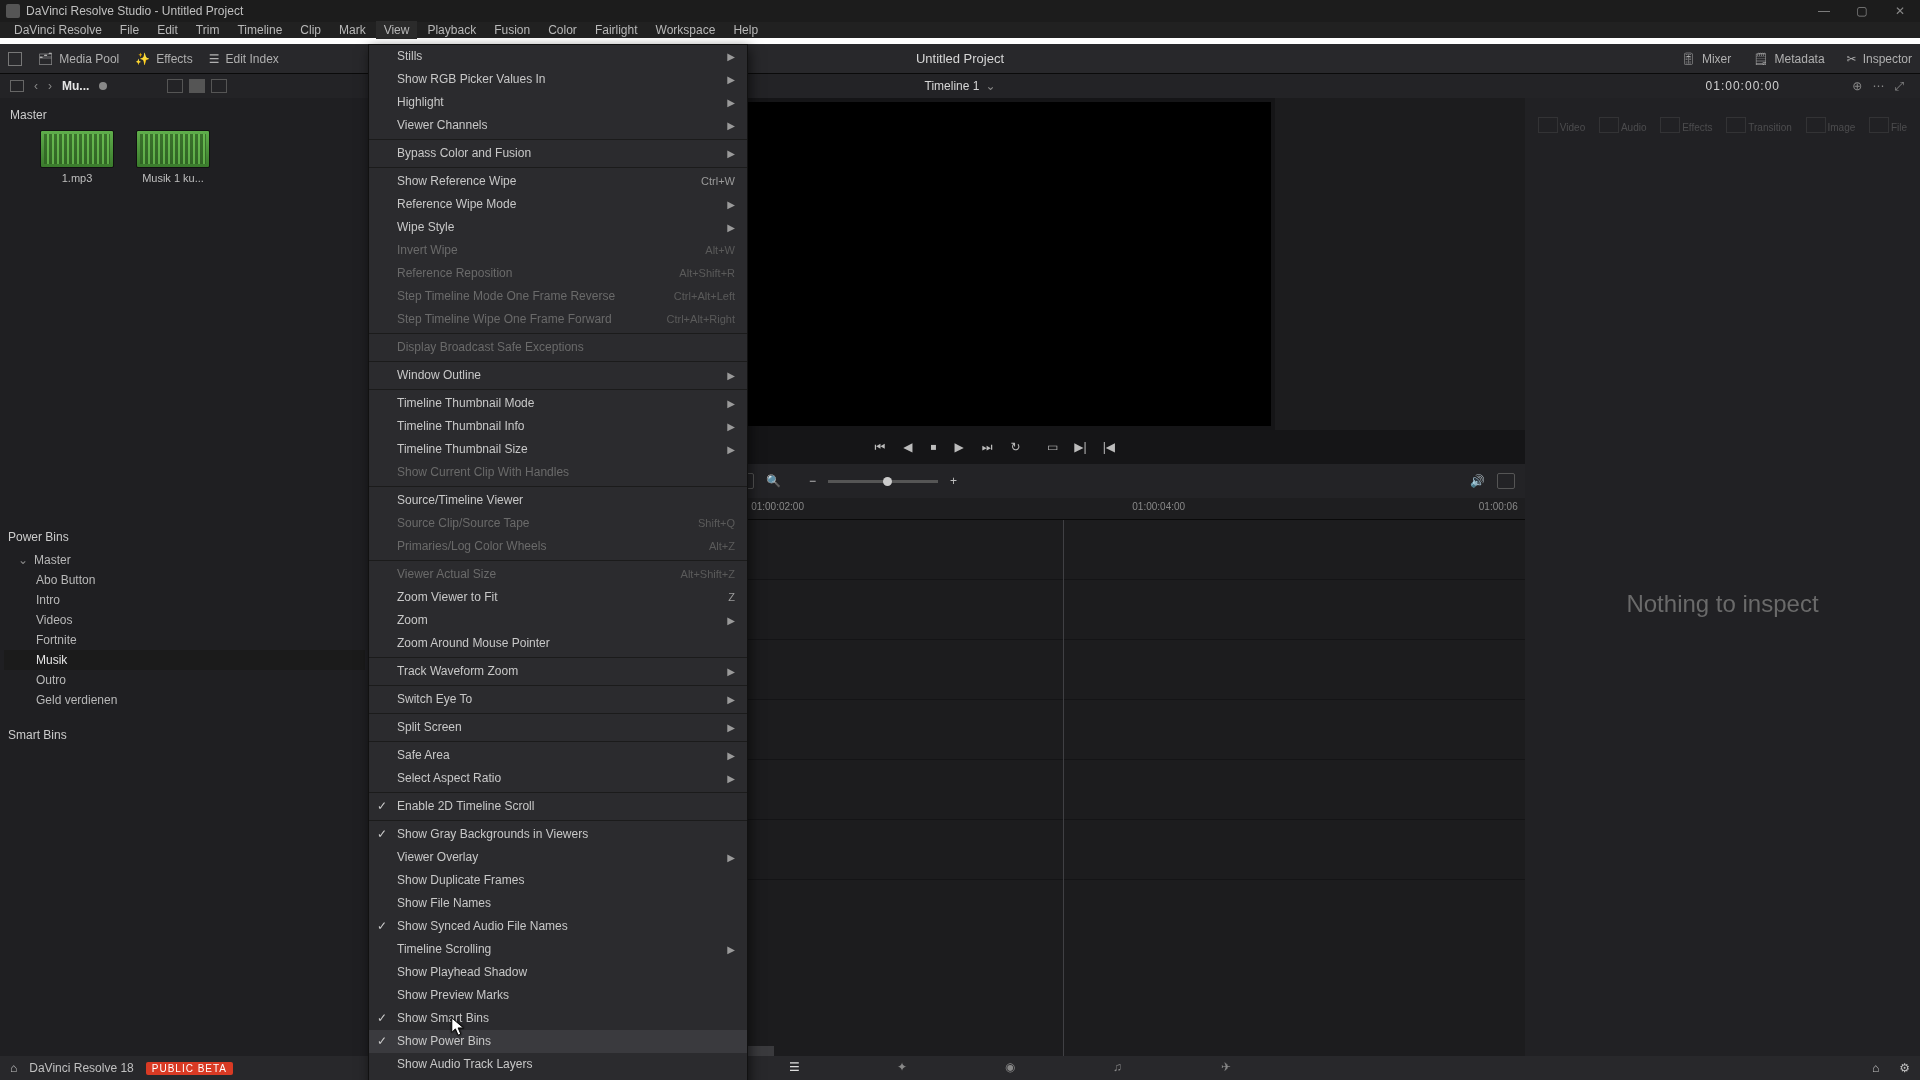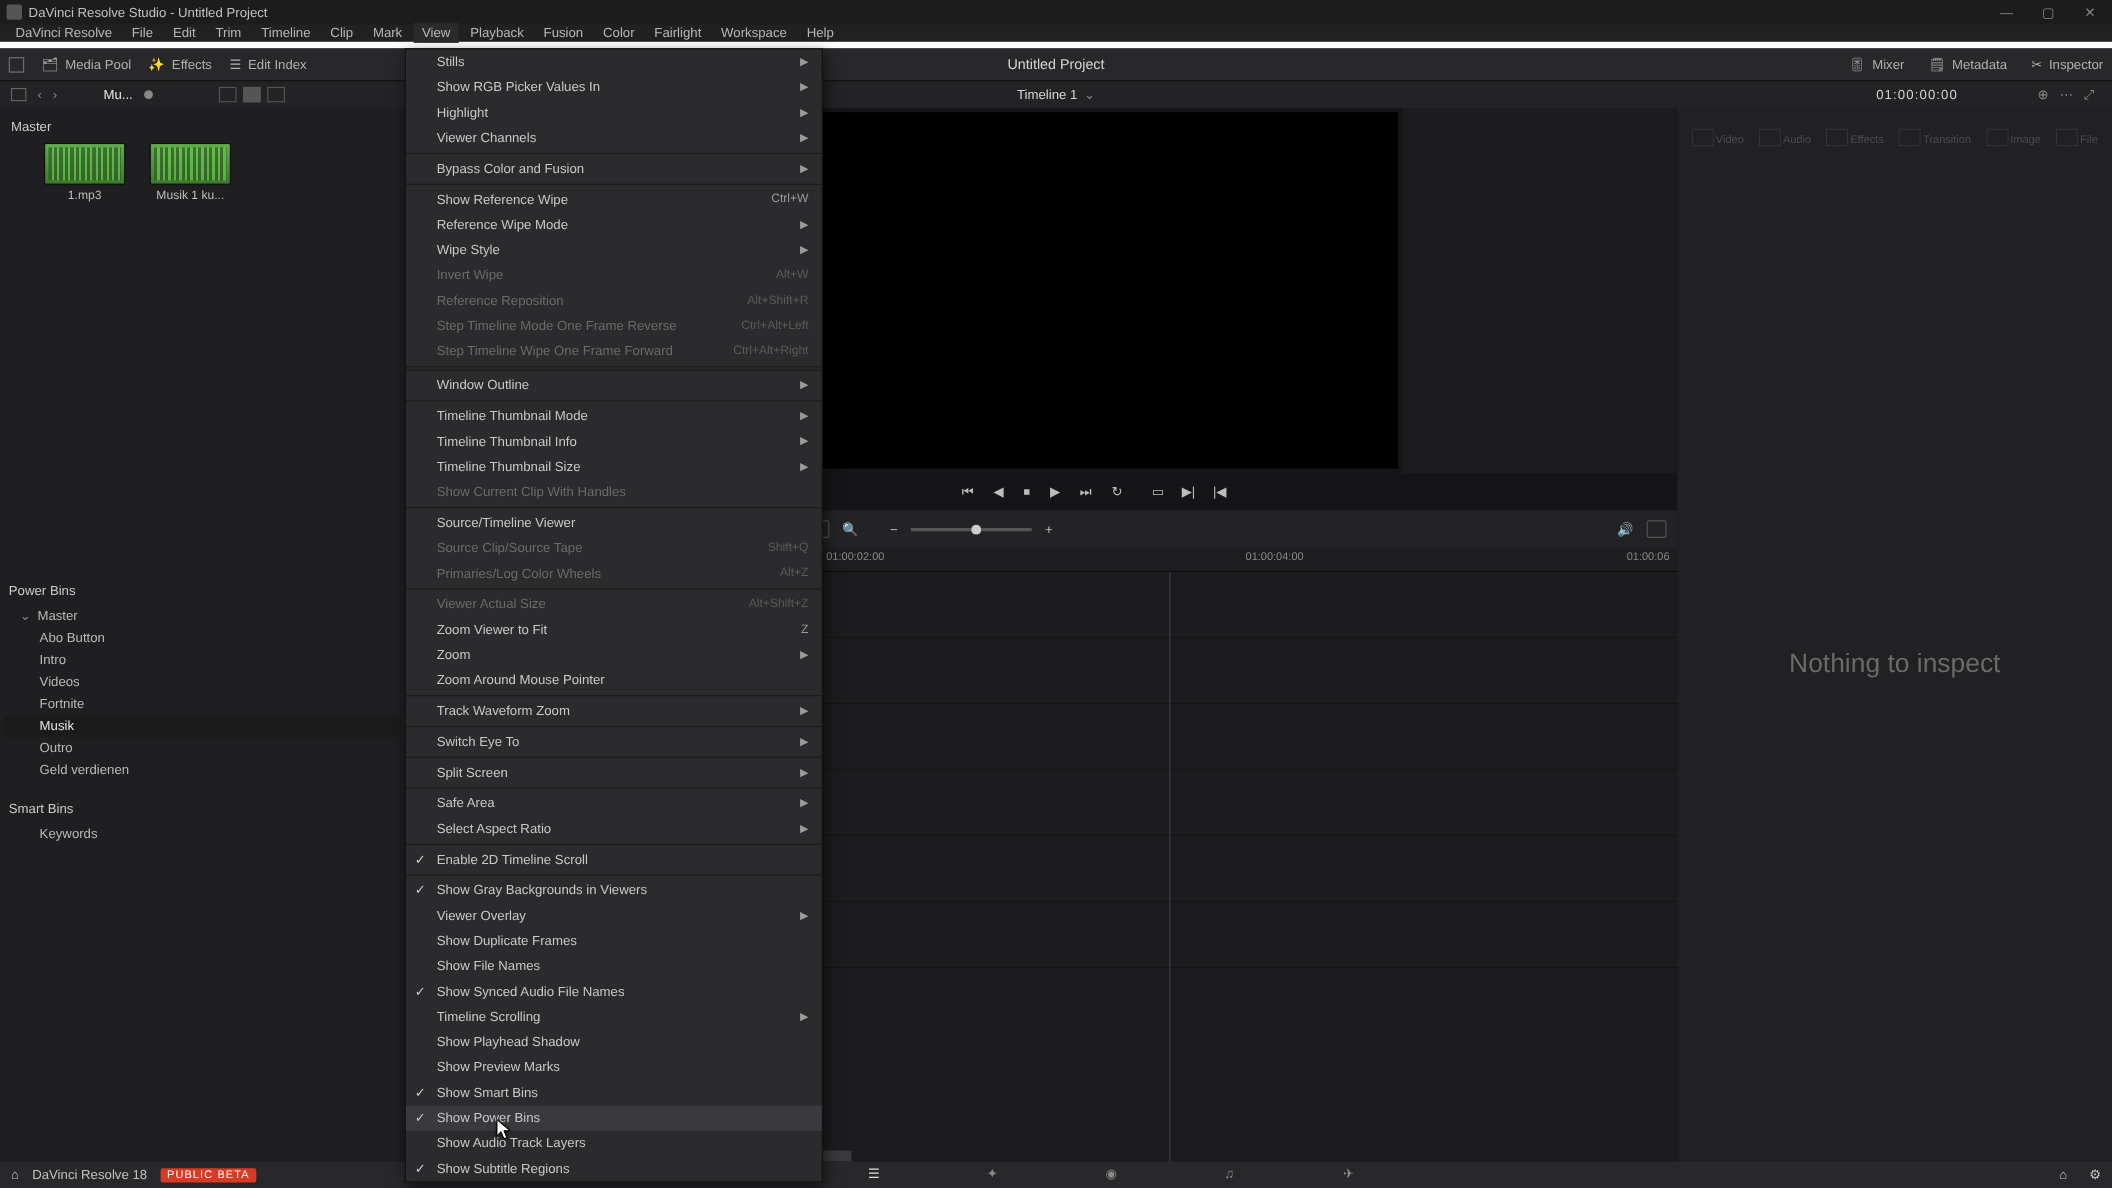--- a/index.html
+++ b/index.html
@@ -171,21 +171,21 @@
         <span>✂</span>
         <span>Inspector</span>
       </span>
   </div>
 </div>
 
 <div class="subbar">
   <span style="border:1px solid #666;width:14px;height:12px;display:inline-block;"></span>
   <span style="color:#888;">‹</span>
   <span style="color:#888;">›</span>
-  <span style="color:#e6e6e6;font-weight:400;margin-left:32px;">Mu...</span>
+  <span style="color:#e6e6e6;font-weight:700;">Mu...</span>
   <span class="dot-circle"></span>
   <div style="flex:0 0 40px;"></div>
   <div class="view-icons">
     <span class="vb"></span>
     <span class="vb" style="background:#555;"></span>
     <span class="vb"></span>
   </div>
   <div class="timeline-label">
     <span>Timeline 1</span>
     <span style="color:#888;">⌄</span>
@@ -227,23 +227,20 @@
             <div class="tree-item lv2">Videos</div>
             <div class="tree-item lv2">Fortnite</div>
             <div class="tree-item lv2 sel">Musik</div>
             <div class="tree-item lv2">Outro</div>
             <div class="tree-item lv2">Geld verdienen</div>
           </div>
       </div>
     </div>
     <div class="pb-section">
       <div class="pb-title">Smart Bins</div>
-      <div class="tree" id="smartbins">
-          <div class="tree-item lv2">Keywords</div>
-        </div>
     </div>
   </div>
 
   <div class="center">
     <div class="viewer-area">
       <div class="viewer">
         <span class="vmark-l">⏮</span>
         <span class="vmark-r">⏭</span>
       </div>
       <div class="viewer-side"></div>
@@ -415,20 +412,23 @@
     </div>
     <div class="dd-item disabled">
       <span>Step Timeline Mode One Frame Reverse</span>
       <span class="shortcut">Ctrl+Alt+Left</span>
     </div>
     <div class="dd-item disabled">
       <span>Step Timeline Wipe One Frame Forward</span>
       <span class="shortcut">Ctrl+Alt+Right</span>
     </div>
     <div class="dd-sep"></div>
+    <div class="dd-item disabled">
+      <span>Display Broadcast Safe Exceptions</span>
+    </div>
     <div class="dd-sep"></div>
     <div class="dd-item">
       <span>Window Outline</span>
       <span class="sub-arrow">▶</span>
     </div>
     <div class="dd-sep"></div>
     <div class="dd-item">
       <span>Timeline Thumbnail Mode</span>
       <span class="sub-arrow">▶</span>
     </div>

